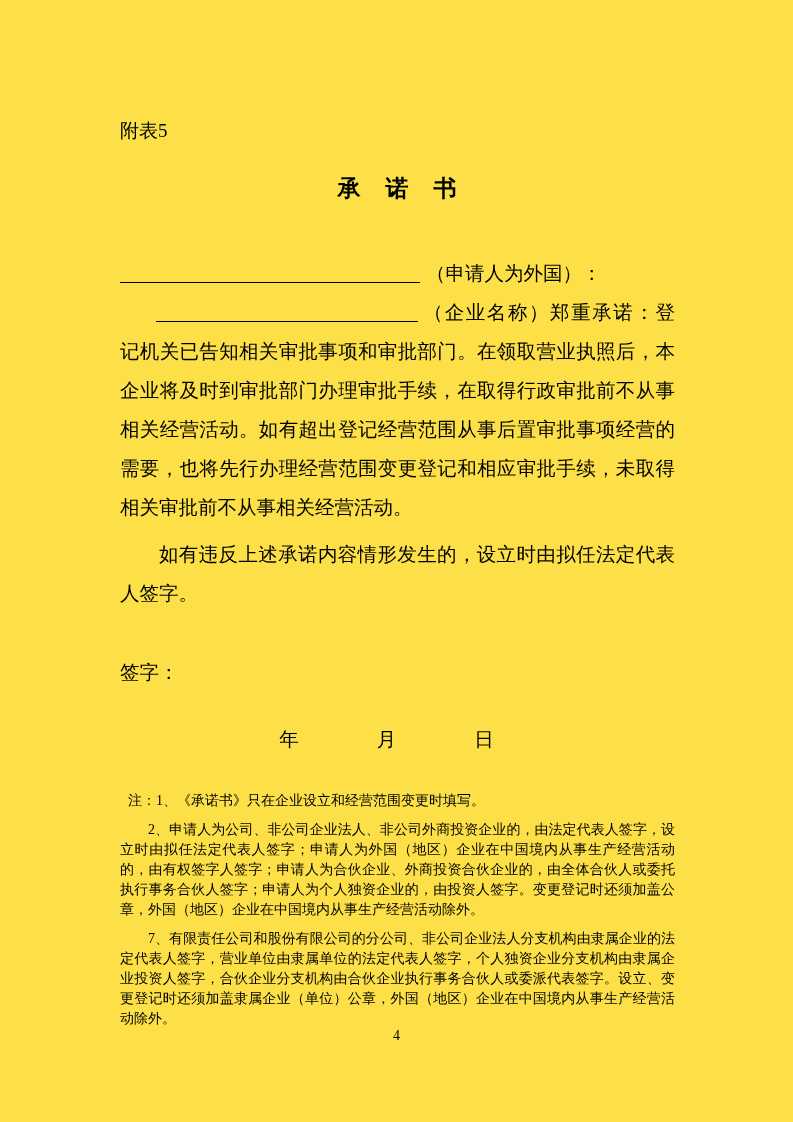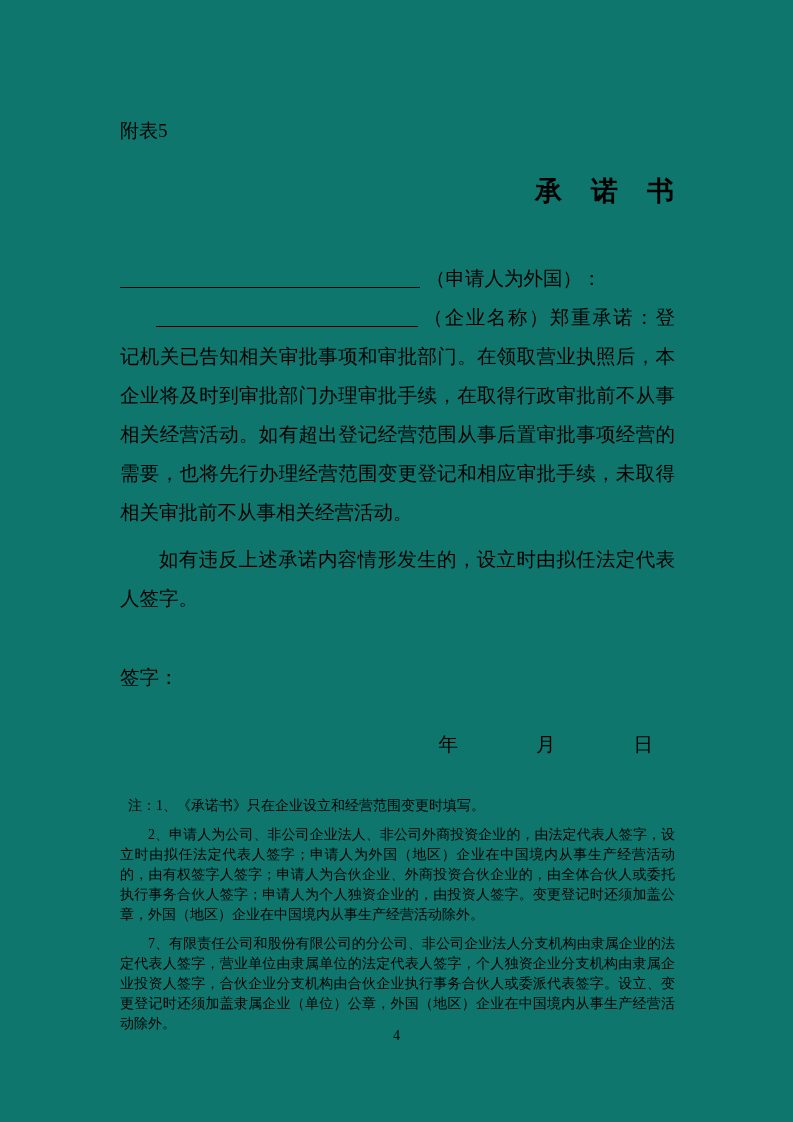--- a/index.html
+++ b/index.html
@@ -2,35 +2,35 @@
 <html><head>
 <meta charset="utf-8">
 <style>
   * { margin: 0; padding: 0; box-sizing: border-box; }
   html, body { background: #ffffff; }
   .page {
     position: relative;
     width: 793px;
     height: 1122px;
     margin: 0 auto;
-    background: #0f766e;
+    background: #fde047;
     color: #000000;
     font-family: "Liberation Serif", "DejaVu Serif", serif;
     padding: 121px 118px 0 120px;
     overflow: hidden;
   }
   .appendix {
     font-size: 19px;
     line-height: 20px;
   }
   .doc-title {
     margin-top: 32px;
-    font-size: 27px;
+    font-size: 23px;
     font-weight: bold;
-    text-align: right;
+    text-align: center;
     letter-spacing: 1px;
   }
   .body-text {
     font-size: 19.5px;
     line-height: 39px;
     text-align: justify;
   }
   .registry-line { margin-top: 50px; }
   .blank {
     display: inline-block;
@@ -41,21 +41,21 @@
   .blank-registry { width: 300px; margin-right: 6px; }
   .blank-enterprise { width: 262px; margin-right: 4px; }
   .para-commitment { text-indent: 36px; }
   .para-commitment .blank { text-indent: 0; }
   .para-liability { text-indent: 39px; margin-top: 8px; }
   .signature-line { margin-top: 40px; }
   .date-line {
     margin-top: 28px;
     font-size: 19.5px;
     line-height: 39px;
-    text-align: right;
+    text-align: center;
     padding-right: 22px;
     white-space: pre;
   }
   .notes {
     margin-top: 32px;
     font-size: 14px;
     line-height: 20px;
     text-align: justify;
   }
   .note-first { text-indent: 8px; }

